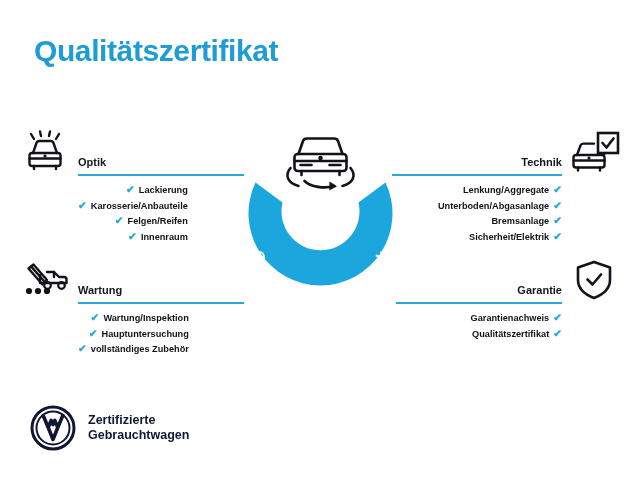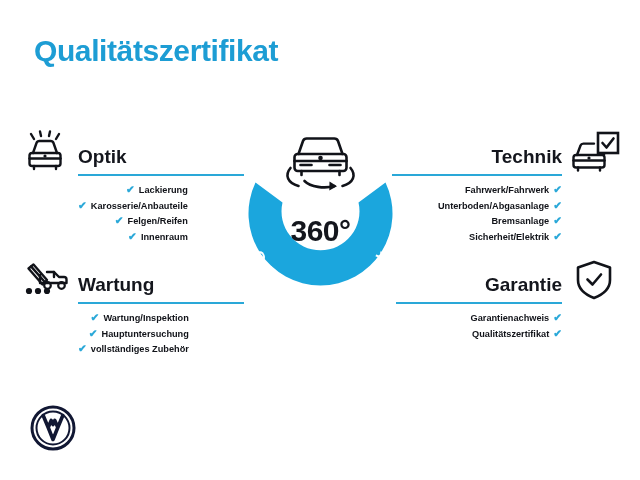--- a/index.html
+++ b/index.html
@@ -53,21 +53,21 @@
     top: 0;
     width: 52px;
     height: 44px;
   }
   .left .sec-icon  { left: 0px; }
   .right .sec-icon { right: 0px; }
 
   .sec-title {
     position: absolute;
     bottom: 8px;
-    font-size: 19px;
+    font-size: 11px;
     font-weight: bold;
     color: #14161d;
     white-space: nowrap;
   }
   .left .sec-title  { left: 58px; }
   .right .sec-title { right: 58px; }
 
   .sec-rule {
     position: absolute;
     top: 44px;
@@ -227,21 +227,21 @@
           </g>
           <circle cx="21" cy="28" r="1.6" fill="#111319"></circle>
           <rect x="30" y="3" width="20" height="20" fill="#ffffff" stroke="#111319" stroke-width="2.6"></rect>
           <path d="M34.5 13 L38.5 17.5 L45.5 8.5" fill="none" stroke="#111319" stroke-width="2.6" stroke-linecap="round" stroke-linejoin="round"></path>
         </svg>
       </span>
       <span class="sec-title">Technik</span>
       <span class="sec-rule"></span>
     </div>
     <ul class="checklist">
-      <li><span>Fahrwerk/Fahrwerk</span><span class="check">✔</span></li>
+      <li><span>Lenkung/Aggregate</span><span class="check">✔</span></li>
       <li><span>Unterboden/Abgasanlage</span><span class="check">✔</span></li>
       <li><span>Bremsanlage</span><span class="check">✔</span></li>
       <li><span>Sicherheit/Elektrik</span><span class="check">✔</span></li>
     </ul>
   </div>
 
   <div class="section right sec-garantie">
     <div class="sec-head">
       <span class="sec-icon">
         <svg viewBox="0 0 52 44" width="52" height="44">
@@ -285,27 +285,30 @@
           <path d="M30 12 C36 19 33 27 22 30"></path>
           <path d="M-16 25 C-10 31 4 33 14 30"></path>
         </g>
         <path d="M9 25.5 L16.5 30.2 L8.8 34.5" fill="#111319"></path>
       </g>
 
       <text font-family="Liberation Sans, sans-serif" font-size="15.2" font-weight="bold" fill="#ffffff" letter-spacing="0.2">
         <textPath href="#arcpath" startOffset="50%" text-anchor="middle" id="curvedlabel">Gebrauchtwagen-Check</textPath>
       </text>
     </svg>
-    <div class="badge-deg">360°</div>
   </div>
 
   <div class="footer">
     <span class="vw-logo">
       <svg viewBox="0 0 46 46" width="46" height="46">
         <circle cx="23" cy="23" r="21" fill="none" stroke="#111733" stroke-width="3"></circle>
         <circle cx="23" cy="23" r="16.5" fill="none" stroke="#111733" stroke-width="2"></circle>
         <path d="M13.2 10.5 L18.2 22.5 L21.2 15.4 L23 19.6 L24.8 15.4 L27.8 22.5 L32.8 10.5
                  M18.2 22.5 L23 34.5 L27.8 22.5" fill="none" stroke="#111733" stroke-width="3.6" stroke-linejoin="round" stroke-linecap="round"></path>
       </svg>
     </span>
+    <span class="footer-text">
+      <span>Zertifizierte</span><br>
+      <span>Gebrauchtwagen</span>
+    </span>
   </div>
 
 </div>
 
 </body></html>

